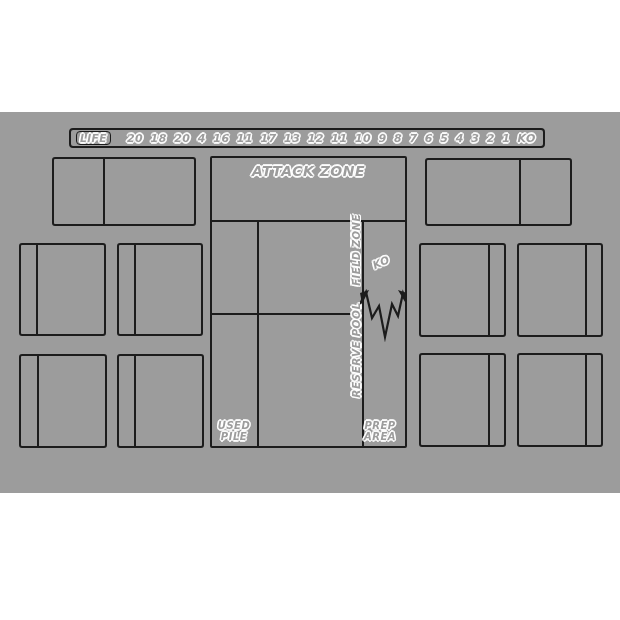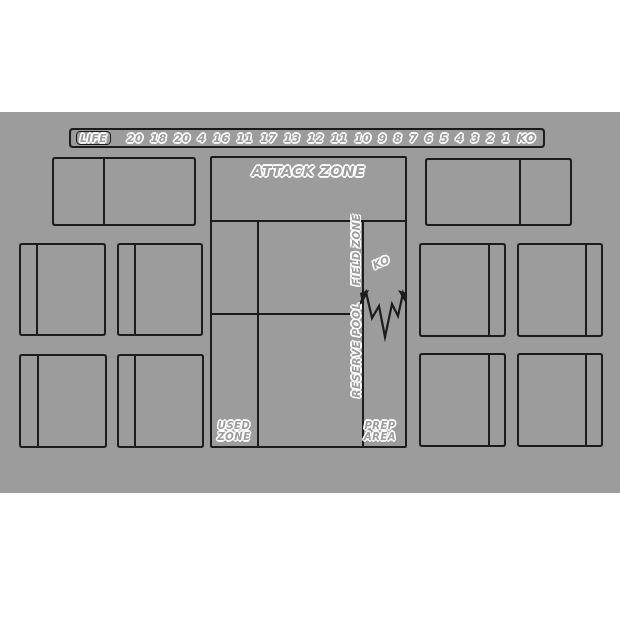--- a/index.html
+++ b/index.html
@@ -180,21 +180,21 @@
       <div class="ko-label bub">KO</div>
 
       <svg class="burst" width="47" height="54" viewBox="0 0 47 54">
         <polyline points="0,16 6,4 12,30 19,18 25,49 32,16 38,28 43,5 47,15" fill="none" style="stroke:var(--line-color)" stroke-width="2.2" stroke-miterlimit="20"></polyline>
         <polygon points="0,5 9,2 2,16" style="fill:var(--line-color)"></polygon>
         <polygon points="47,5 38,2 45,14" style="fill:var(--line-color)"></polygon>
       </svg>
 
       <div class="pile-label used-label">
         <div class="bub">USED</div>
-        <div class="bub">ZONE</div>
+        <div class="bub">PILE</div>
       </div>
 
       <div class="pile-label prep-label">
         <div class="bub">PREP</div>
         <div class="bub">AREA</div>
       </div>
     </div>
 
   </div>
 </div>

